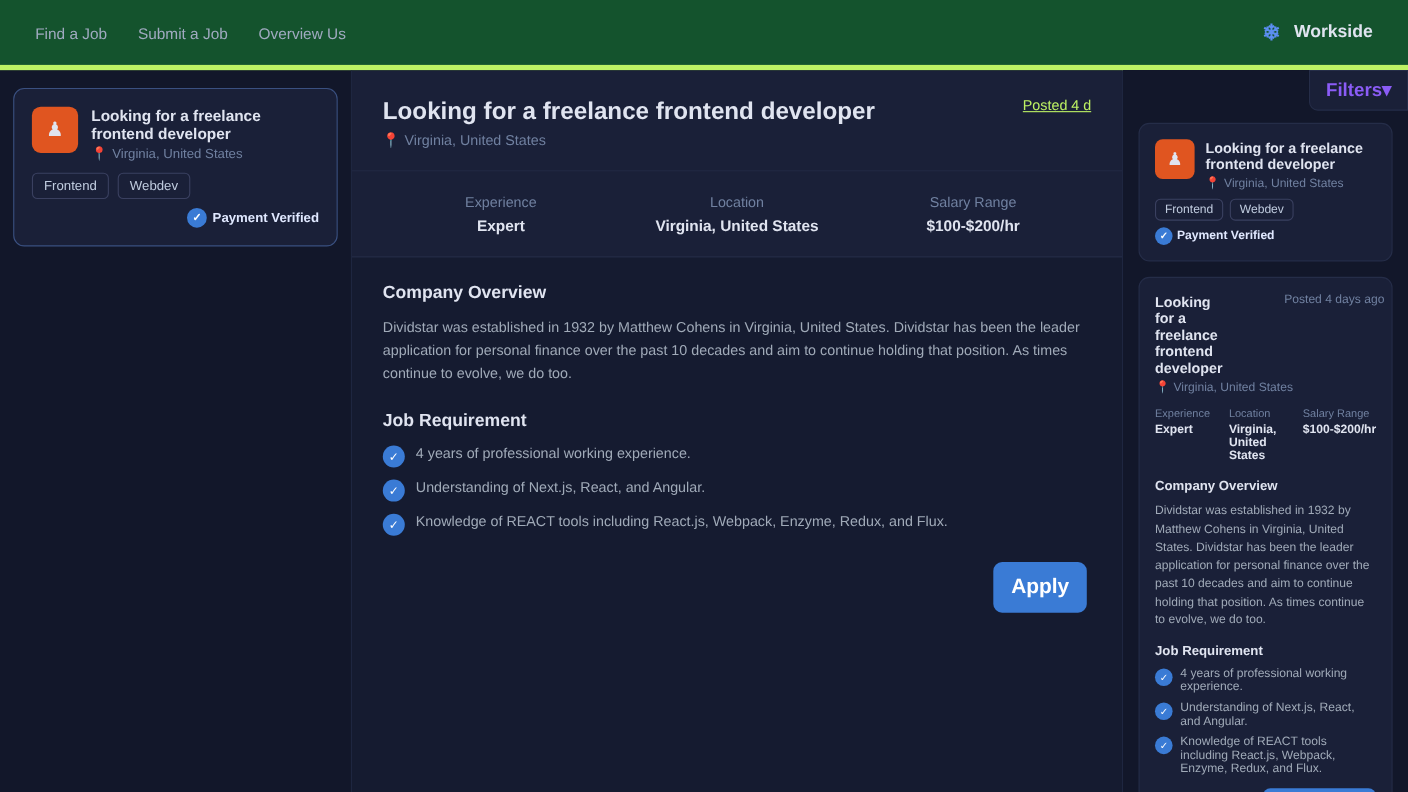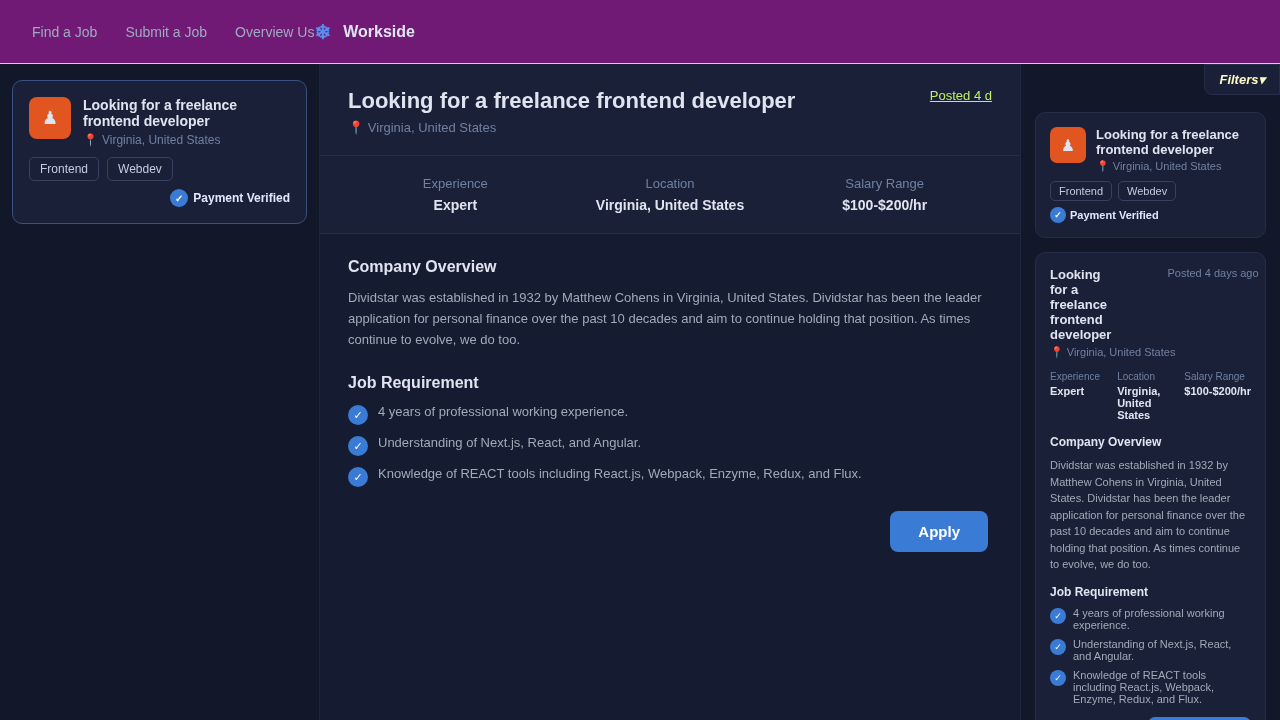--- a/index.html
+++ b/index.html
@@ -10,24 +10,25 @@
       width: 1280px;
       height: 720px;
       overflow: hidden;
       position: relative;
     }
 
     
     .header {
       display: flex;
       align-items: center;
-      background-color: #701a75;
+      justify-content: space-between;
+      background-color: #14532d;
       padding: 0 32px;
       height: 64px;
-      border-bottom: 1px solid #bef264;
+      border-bottom: 5px solid #bef264;
     }
     .header-nav {
       display: flex;
       gap: 28px;
       font-size: 14px;
       color: #a0aac0;
     }
     .header-nav span {
       cursor: pointer;
     }
@@ -263,23 +264,23 @@
       font-size: 11px;
       color: white;
       flex-shrink: 0;
       margin-top: 1px;
     }
 
     .apply-btn {
       background: #3a7bd5;
       color: #fff;
       border: none;
-      padding: 12px 28px;
+      padding: 12px 16px;
       border-radius: 8px;
-      font-size: 15px;
+      font-size: 19px;
       font-weight: 600;
       cursor: pointer;
       float: right;
       margin-right: 4px;
     }
 
     
     .right-sidebar {
       width: 260px;
       min-width: 260px;
@@ -288,30 +289,29 @@
       overflow-y: auto;
       position: relative;
     }
 
     .filters-btn {
       position: absolute;
       top: 0;
       right: 0;
       background: #1a2038;
       border: 1px solid #252d48;
-      color: #fef9c3;
+      color: #8b5cf6;
       padding: 7px 14px;
-      font-size: 13px;
+      font-size: 17px;
       font-weight: 600;
       cursor: pointer;
       display: flex;
       align-items: center;
       gap: 4px;
       border-radius: 0 0 0 8px;
-      font-style: italic;
     }
 
     .right-sidebar-content {
       padding: 48px 14px 14px;
     }
 
     .right-job-card {
       background: #1a2038;
       border-radius: 10px;
       padding: 14px;

